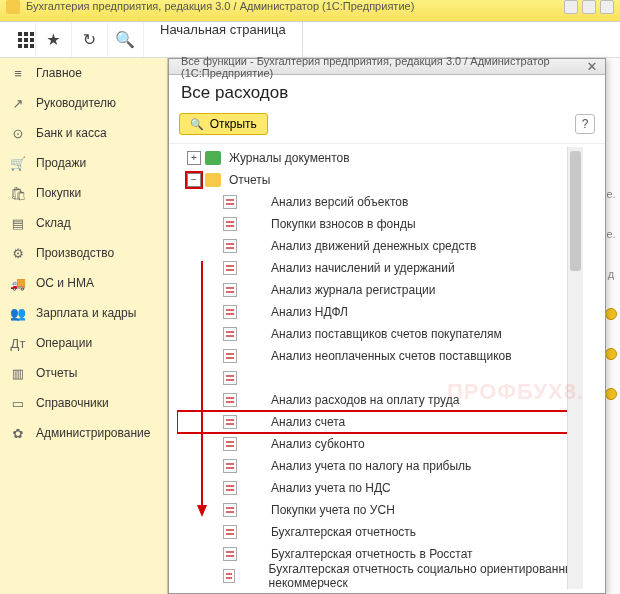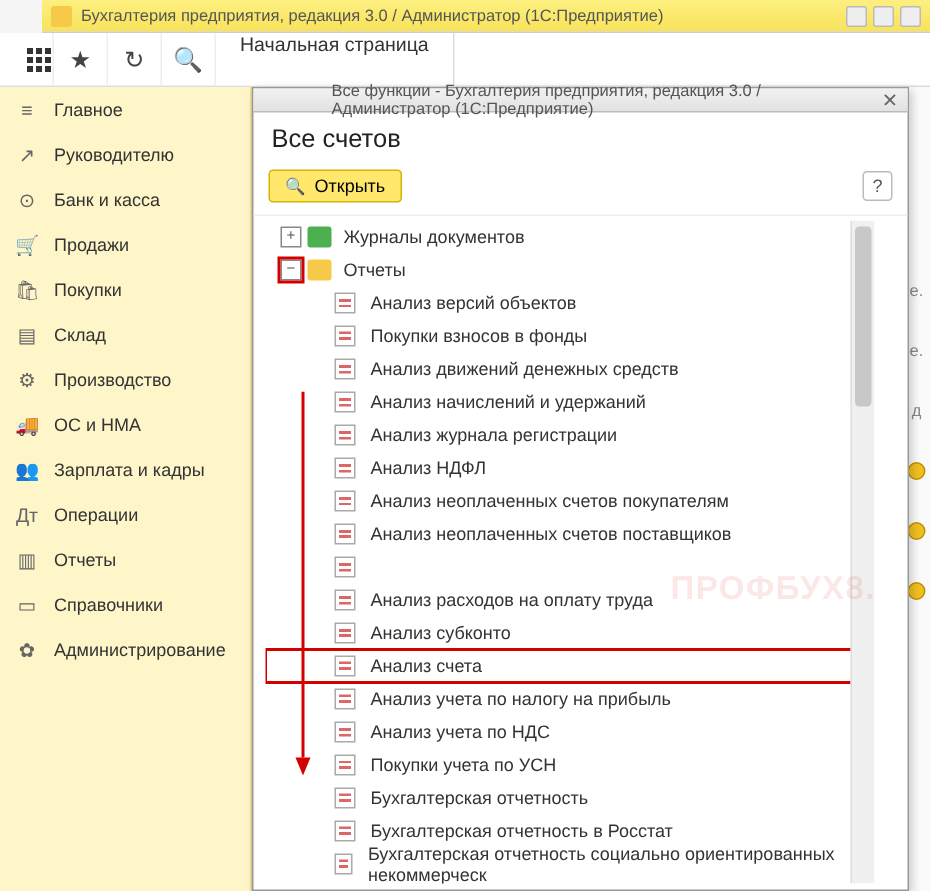--- a/index.html
+++ b/index.html
@@ -1,18 +1,18 @@
 <!DOCTYPE html>
 <html><head>
 <meta charset="utf-8">
 <style>
   * { box-sizing: border-box; margin: 0; padding: 0; font-family: Arial, sans-serif; }
   body { width: 620px; height: 594px; overflow: hidden; background: #f5f5f5; position: relative; }
 
-  .titlebar { height: 22px; background: linear-gradient(#fdf080,#f8e25a); display:flex; align-items:center; padding:0 6px; font-size:11px; color:#555; border-bottom:1px solid #ccc;margin-left:28px;}
+  .titlebar { height: 22px; background: linear-gradient(#fdf080,#f8e25a); display:flex; align-items:flex-start; padding:0 6px; font-size:11px; color:#555; border-bottom:1px solid #ccc;}
   .titlebar .tb-icon { width:14px; height:14px; background:#f7c948; border-radius:2px; margin-right:6px; display:inline-block;}
   .titlebar .tb-btns { margin-left:auto; display:flex; gap:4px;}
   .titlebar .tb-btn { width:14px;height:14px;border:1px solid #bbb;background:#eee;border-radius:2px;}
 
   .toolbar { height:36px; background:#fff; border-bottom:1px solid #ddd; display:flex; align-items:stretch;}
   .toolbar .tool { width:36px; display:flex; align-items:center; justify-content:center; font-size:16px; color:#444; border-right:1px solid #eee; cursor:pointer;}
   .toolbar .tool.grid::before{content:"";display:grid;grid-template-columns:repeat(3,4px);grid-template-rows:repeat(3,4px);gap:2px;}
   .toolbar .tool.grid span{display:grid;grid-template-columns:repeat(3,4px);grid-gap:2px;}
   .toolbar .tool.grid span i{width:4px;height:4px;background:#333;display:block;}
   .toolbar .start-tab { padding:0 16px; display:flex; align-items:flex-start; font-size:13px; color:#333; border-right:1px solid #ddd; background:#fff;}
@@ -24,39 +24,39 @@
 
   .content { flex:1; position:relative; background:#f0f0f0; }
 
   .c-letter { position:absolute; top:40px; left:8px; color:#c33; font-size:15px; font-weight:bold;}
 
   .right-strip { position:absolute; right:0; top:0; bottom:0; width:18px; background:#fafafa; display:flex; flex-direction:column; align-items:center; padding-top:130px; gap:28px;}
   .right-strip span{ font-size:11px; color:#888;}
   .right-strip .disc{ width:12px;height:12px;border-radius:50%;background:#f0c020;border:1px solid #c09000;}
 
   .dialog { position:absolute; left:0; right:14px; top:0; bottom:0; background:#fff; border:1px solid #999; box-shadow:2px 2px 6px rgba(0,0,0,0.2);}
-  .dialog .d-title { height:16px; background:linear-gradient(#f1f1f1,#e2e2e2); display:flex; align-items:center; padding:0 6px; font-size:11px; color:#555; border-bottom:1px solid #bbb;gap:40px;}
+  .dialog .d-title { height:16px; background:linear-gradient(#f1f1f1,#e2e2e2); display:flex; align-items:center; padding:0 6px; font-size:11px; color:#555; border-bottom:1px solid #bbb;}
   .dialog .d-title .tb-icon{margin-right:6px;}
   .dialog .d-title .close { margin-left:auto; width:16px;height:16px;display:flex;align-items:center;justify-content:center;color:#666;cursor:pointer;font-size:13px;}
   .dialog .d-heading { padding:8px 12px 6px; font-size:17px; color:#222;}
   .dialog .d-toolbar { display:flex; align-items:center; padding:4px 10px 8px; gap:8px; border-bottom:1px solid #eee;}
   .dialog .open-btn { background:#ffe86b; border:1px solid #d4b400; border-radius:3px; padding:3px 10px; font-size:12px; display:flex; align-items:center; gap:6px; cursor:pointer;}
   .dialog .open-btn .mag{font-size:11px;}
   .dialog .help-btn { margin-left:auto; width:20px;height:20px;border:1px solid #bbb;border-radius:3px;display:flex;align-items:center;justify-content:center;font-size:12px;color:#555;cursor:pointer;}
 
   .tree { position:absolute; top:88px; left:8px; right:22px; bottom:4px; overflow:hidden; font-size:12px; color:#333;}
   .tree .row { display:flex; align-items:center; height:22px; padding-left:0;}
   .tree .row .exp { width:14px; height:14px; border:1px solid #888; display:flex; align-items:center; justify-content:center; font-size:10px; line-height:1; margin-right:4px; color:#555; cursor:pointer; background:#fff;}
   .tree .row .folder-icon{ width:16px;height:14px; background:#4caf50; border-radius:2px; margin-right:8px; display:inline-block;}
   .tree .row .folder-icon.y{ background:#f7c948;}
   .tree .row .report-icon{ width:14px;height:14px; background:#fff; border:1px solid #aaa; margin-right:10px; position:relative; display:inline-block;}
   .tree .row .report-icon::after{content:"";position:absolute;left:2px;right:2px;top:3px;height:6px;background:repeating-linear-gradient(#d66 0 2px,transparent 2px 4px);}
   .tree .row.l1 { padding-left:10px;}
   .tree .row.l2 { padding-left:10px;}
-  .tree .row.l3 { padding-left:46px;}
+  .tree .row.l3 { padding-left:46px;gap:24px;}
   .tree .row.highlight { outline:2px solid #d40000; outline-offset:-1px; margin-right:4px;}
   .tree .exp-highlight { outline:2px solid #d40000; outline-offset:0;}
   .tree .scrollbar { position:absolute; right:0; top:0; bottom:0; width:16px; background:#f0f0f0; border-left:1px solid #ddd;}
   .tree .scrollbar .thumb{ position:absolute; left:2px; right:2px; top:4px; height:120px; background:#c8c8c8; border-radius:3px;}
 
   .arrow-svg { position:absolute; left:18px; top:114px; pointer-events:none;}
 
   .watermark { position:absolute; top:232px; left:270px; font-size:22px; font-weight:bold; color:rgba(220,60,40,0.12); letter-spacing:1px; pointer-events:none; white-space:nowrap;}
 </style>
 </head>
@@ -162,21 +162,21 @@
       <span class="disc"></span>
       <span class="disc"></span>
     </div>
 
     <div class="dialog">
       <div class="d-title">
         <span class="tb-icon"></span>
         <span>Все функции - Бухгалтерия предприятия, редакция 3.0 / Администратор  (1С:Предприятие)</span>
         <span class="close">✕</span>
       </div>
-      <div class="d-heading">Все счетов</div>
+      <div class="d-heading">Все расходов</div>
       <div class="d-toolbar">
         <div class="open-btn">
           <span class="mag">🔍</span>
           <span>Открыть</span>
         </div>
         <div class="help-btn">
           <span>?</span>
         </div>
       </div>
 
@@ -216,40 +216,40 @@
             <div class="row l3">
               <span class="report-icon"></span>
               <span>Анализ журнала регистрации</span>
             </div>
             <div class="row l3">
               <span class="report-icon"></span>
               <span>Анализ НДФЛ</span>
             </div>
             <div class="row l3">
               <span class="report-icon"></span>
-              <span>Анализ неоплаченных счетов покупателям</span>
+              <span>Анализ поставщиков счетов покупателям</span>
             </div>
             <div class="row l3">
               <span class="report-icon"></span>
               <span>Анализ неоплаченных счетов поставщиков</span>
             </div>
             <div class="row l3">
               <span class="report-icon"></span>
             </div>
             <div class="row l3">
               <span class="report-icon"></span>
               <span>Анализ расходов на оплату труда</span>
             </div>
+            <div class="row l3 highlight">
+              <span class="report-icon"></span>
+              <span>Анализ счета</span>
+            </div>
             <div class="row l3">
               <span class="report-icon"></span>
               <span>Анализ субконто</span>
-            </div>
-            <div class="row l3 highlight">
-              <span class="report-icon"></span>
-              <span>Анализ счета</span>
             </div>
             <div class="row l3">
               <span class="report-icon"></span>
               <span>Анализ учета по налогу на прибыль</span>
             </div>
             <div class="row l3">
               <span class="report-icon"></span>
               <span>Анализ учета по НДС</span>
             </div>
             <div class="row l3">

